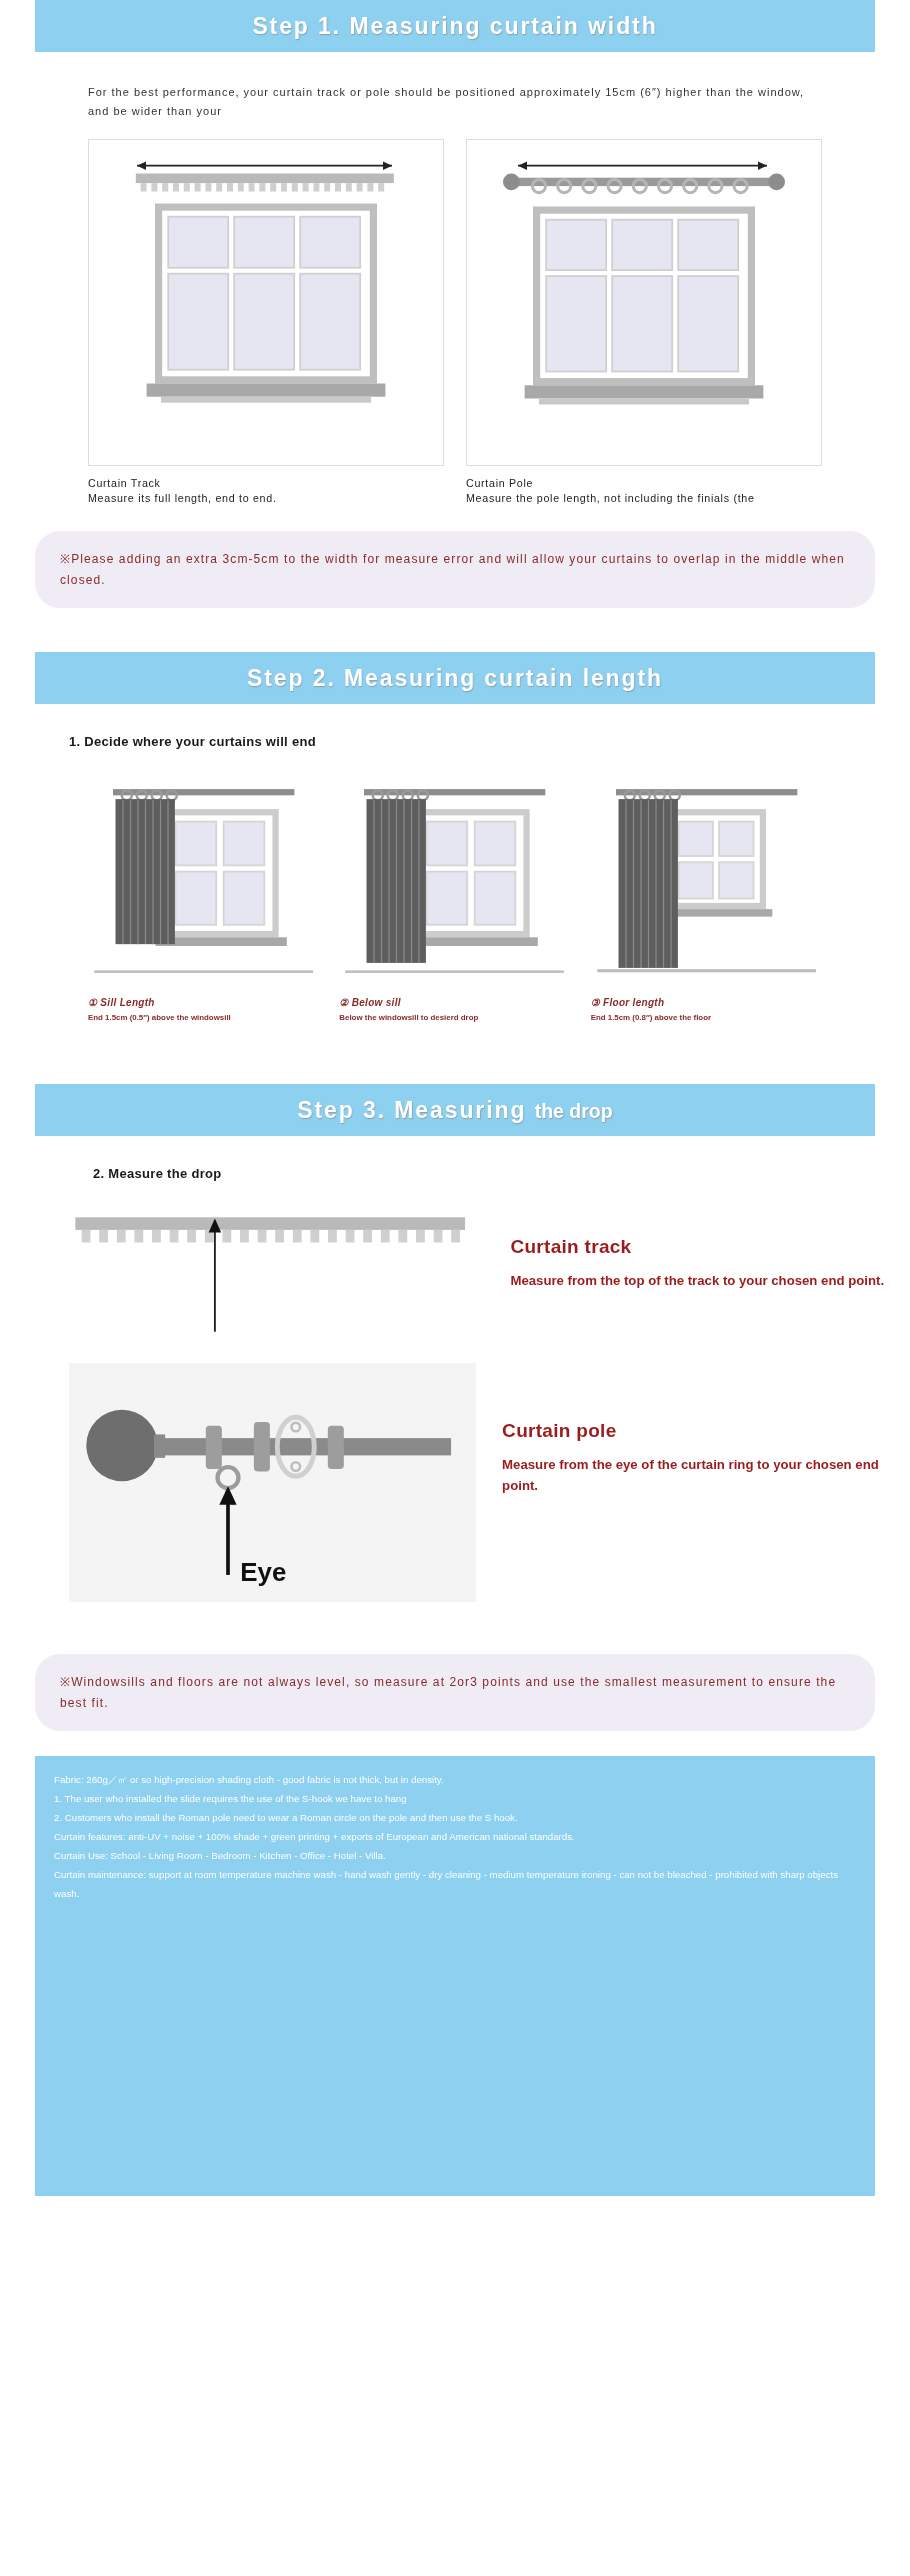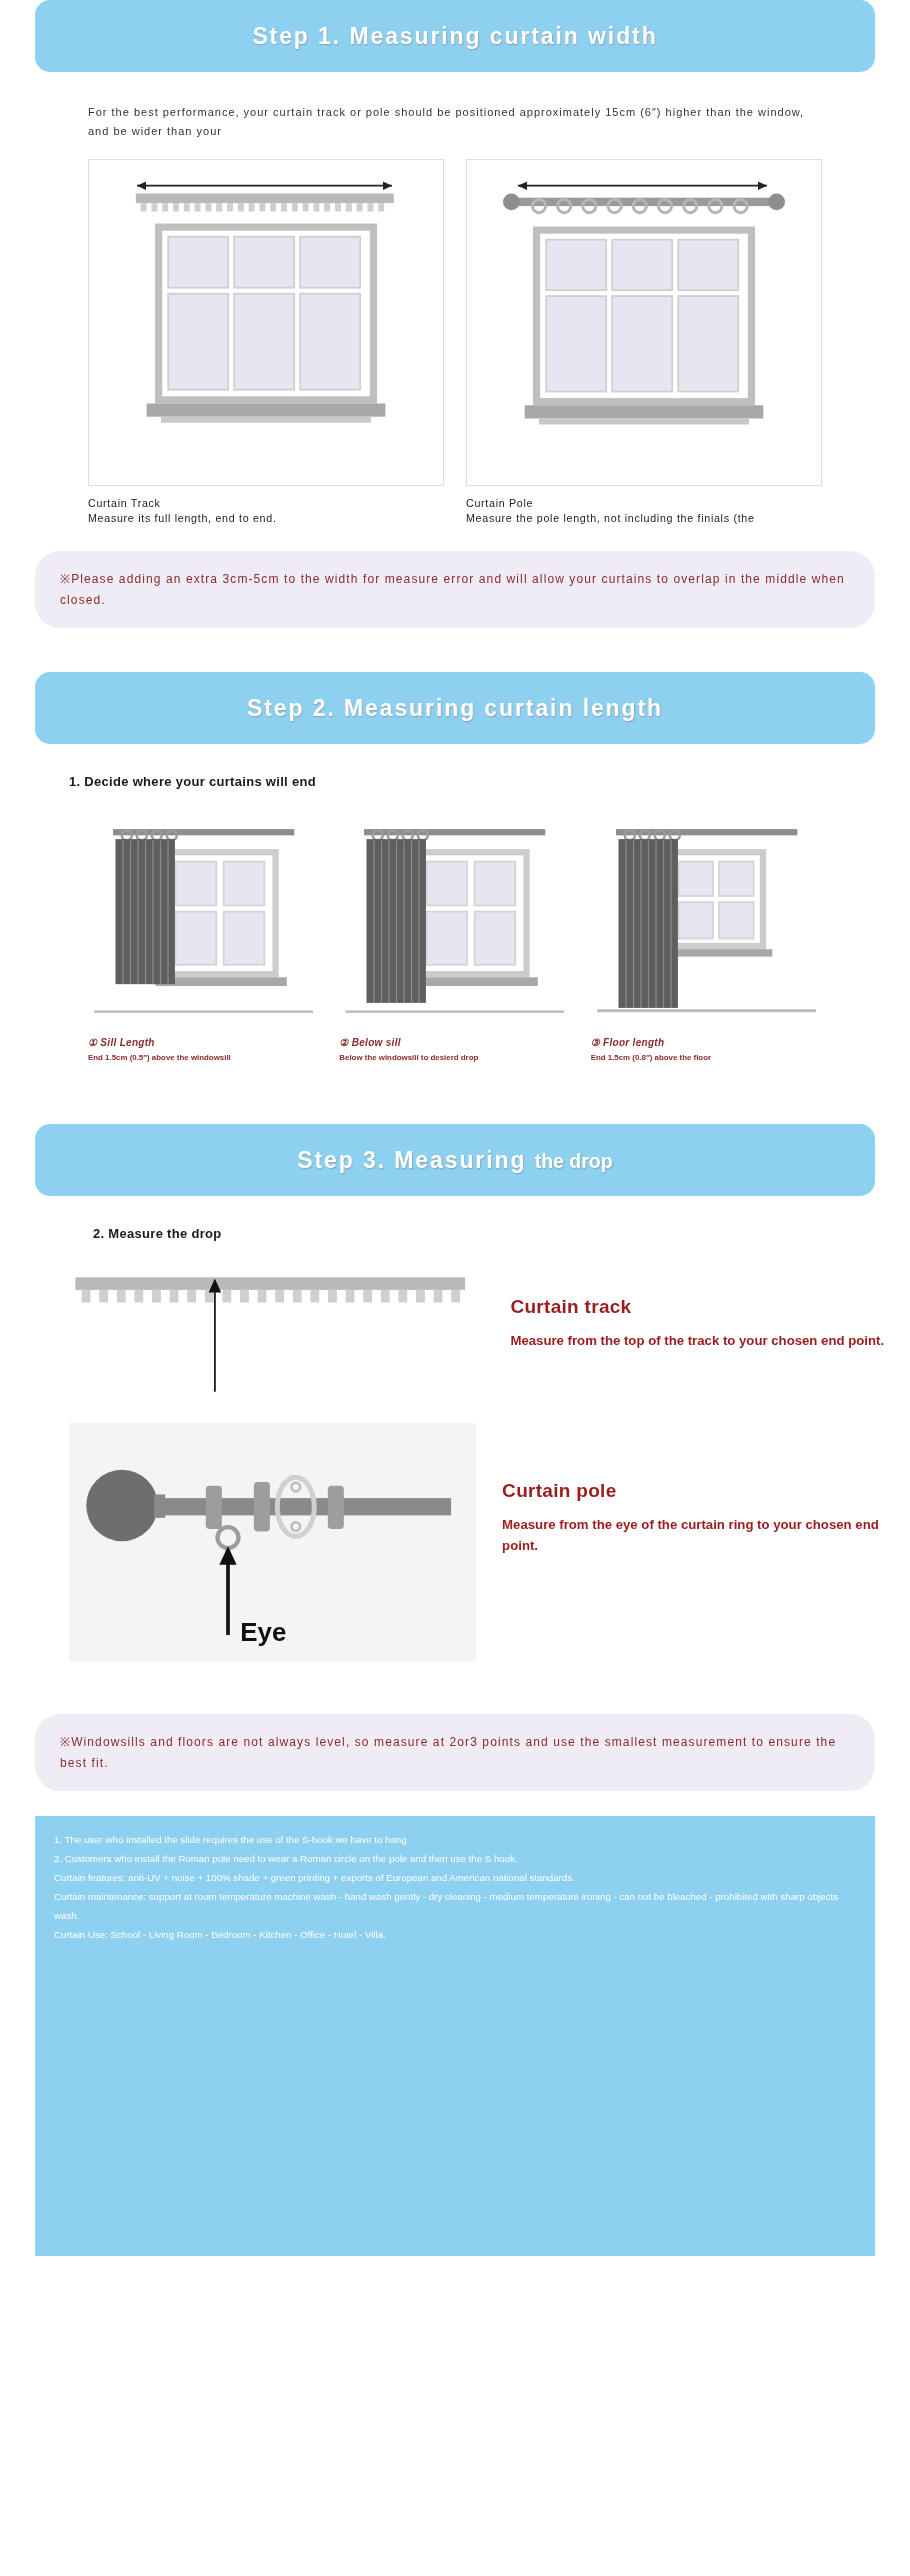--- a/index.html
+++ b/index.html
@@ -15,26 +15,25 @@
   .page {
     width: 910px;
     margin: 0 auto;
     position: relative;
     padding-bottom: 25px;
     box-sizing: border-box;
   }
   
   .step-bar {
     background: #8ed0f0;
-    height: 72px;
+    height: 52px;
     margin: 0 35px;
     display: flex;
     align-items: center;
     justify-content: center;
-    border-radius: 15px;
   }
   .step-bar .title {
     color: #ffffff;
     font-size: 23px;
     letter-spacing: 1.9px;
     font-weight: bold;
     text-shadow: 0.6px 0.6px 1.3px rgba(120,120,120,0.55);
   }
   .step-bar .title .sub {
     font-size: 19.5px;
@@ -474,21 +473,22 @@
       <h3>Curtain pole</h3>
       <p>Measure from the eye of the curtain ring to your chosen end point.</p>
     </div>
   </div>
 
   <div class="gap-md"></div>
 
   <div class="note">※Windowsills and floors are not always level, so measure at 2or3 points and use the smallest measurement to ensure the best fit.</div>
 
   <div class="info-panel">
+    <p>Fabric: 260g／㎡ or so high-precision shading cloth - good fabric is not thick, but in density.</p>
     <p>1. The user who installed the slide requires the use of the S-hook we have to hang</p>
     <p>2. Customers who install the Roman pole need to wear a Roman circle on the pole and then use the S hook.</p>
     <p>Curtain features: anti-UV + noise + 100% shade + green printing + exports of European and American national standards.</p>
+    <p>Curtain Use: School - Living Room - Bedroom - Kitchen - Office - Hotel - Villa.</p>
     <p>Curtain maintenance: support at room temperature machine wash - hand wash gently - dry cleaning - medium temperature ironing - can not be bleached - prohibited with sharp objects wash.</p>
-    <p>Curtain Use: School - Living Room - Bedroom - Kitchen - Office - Hotel - Villa.</p>
   </div>
 
 </div>
 
 
 </body></html>

